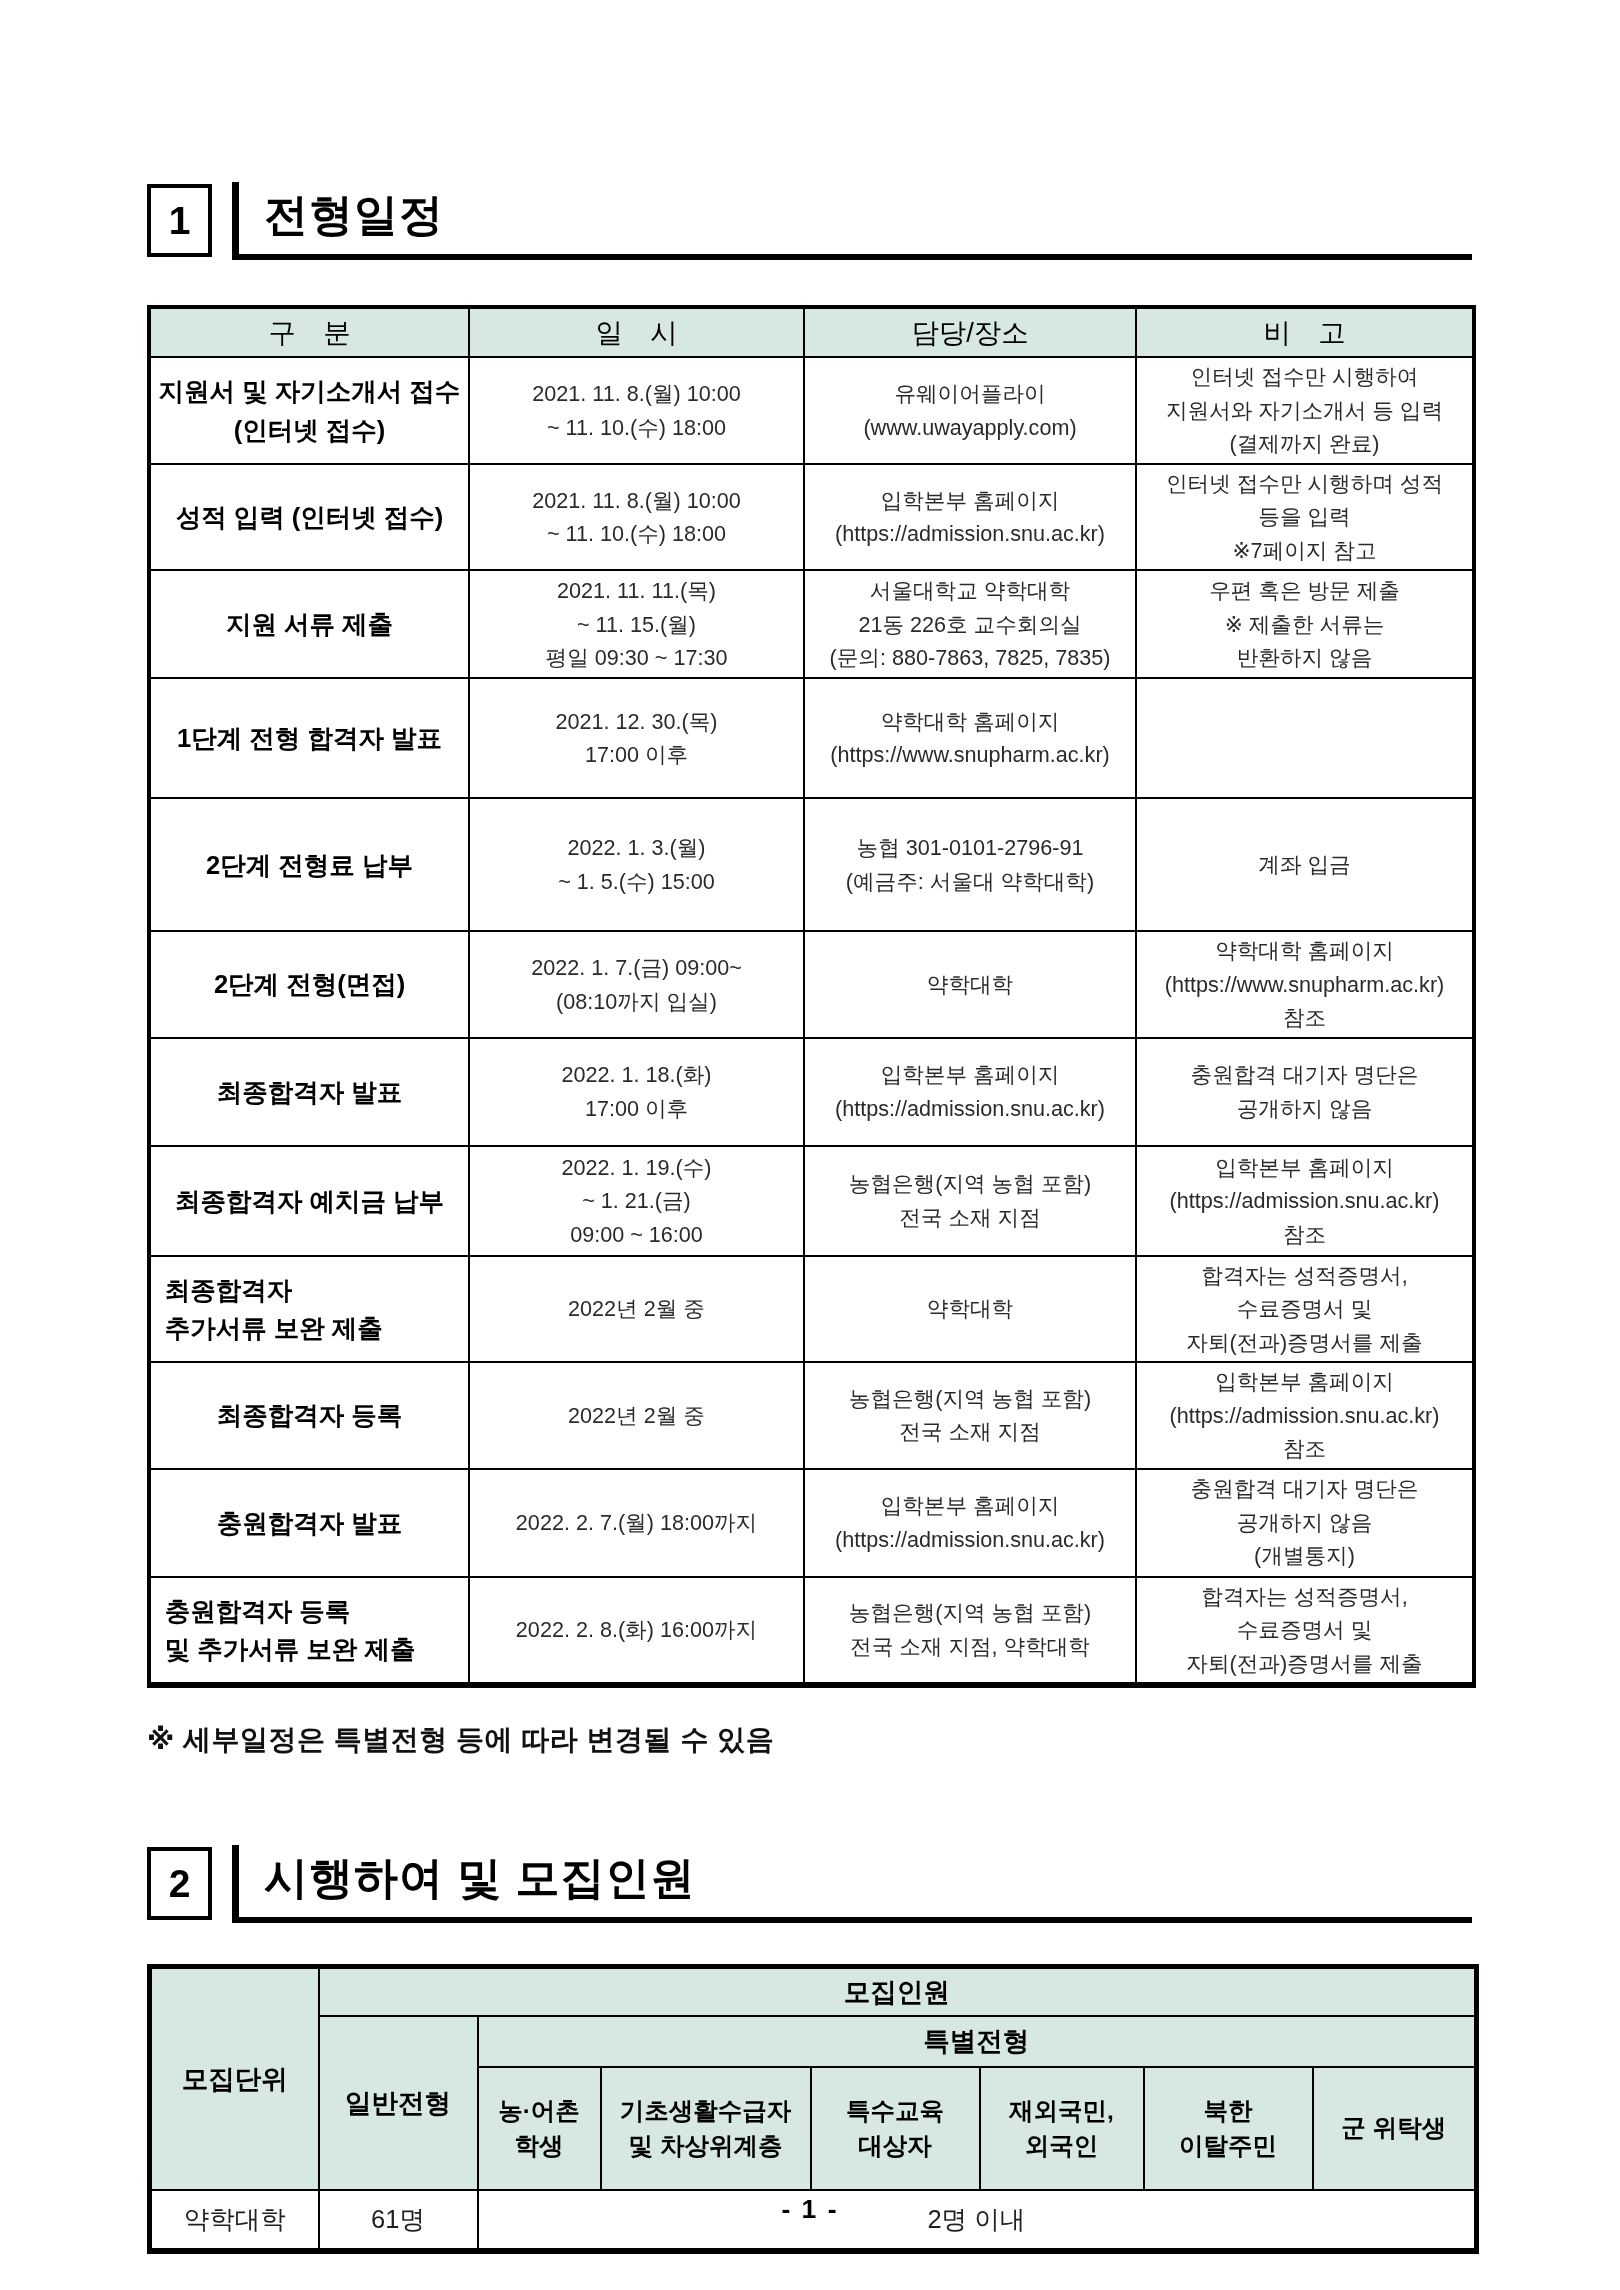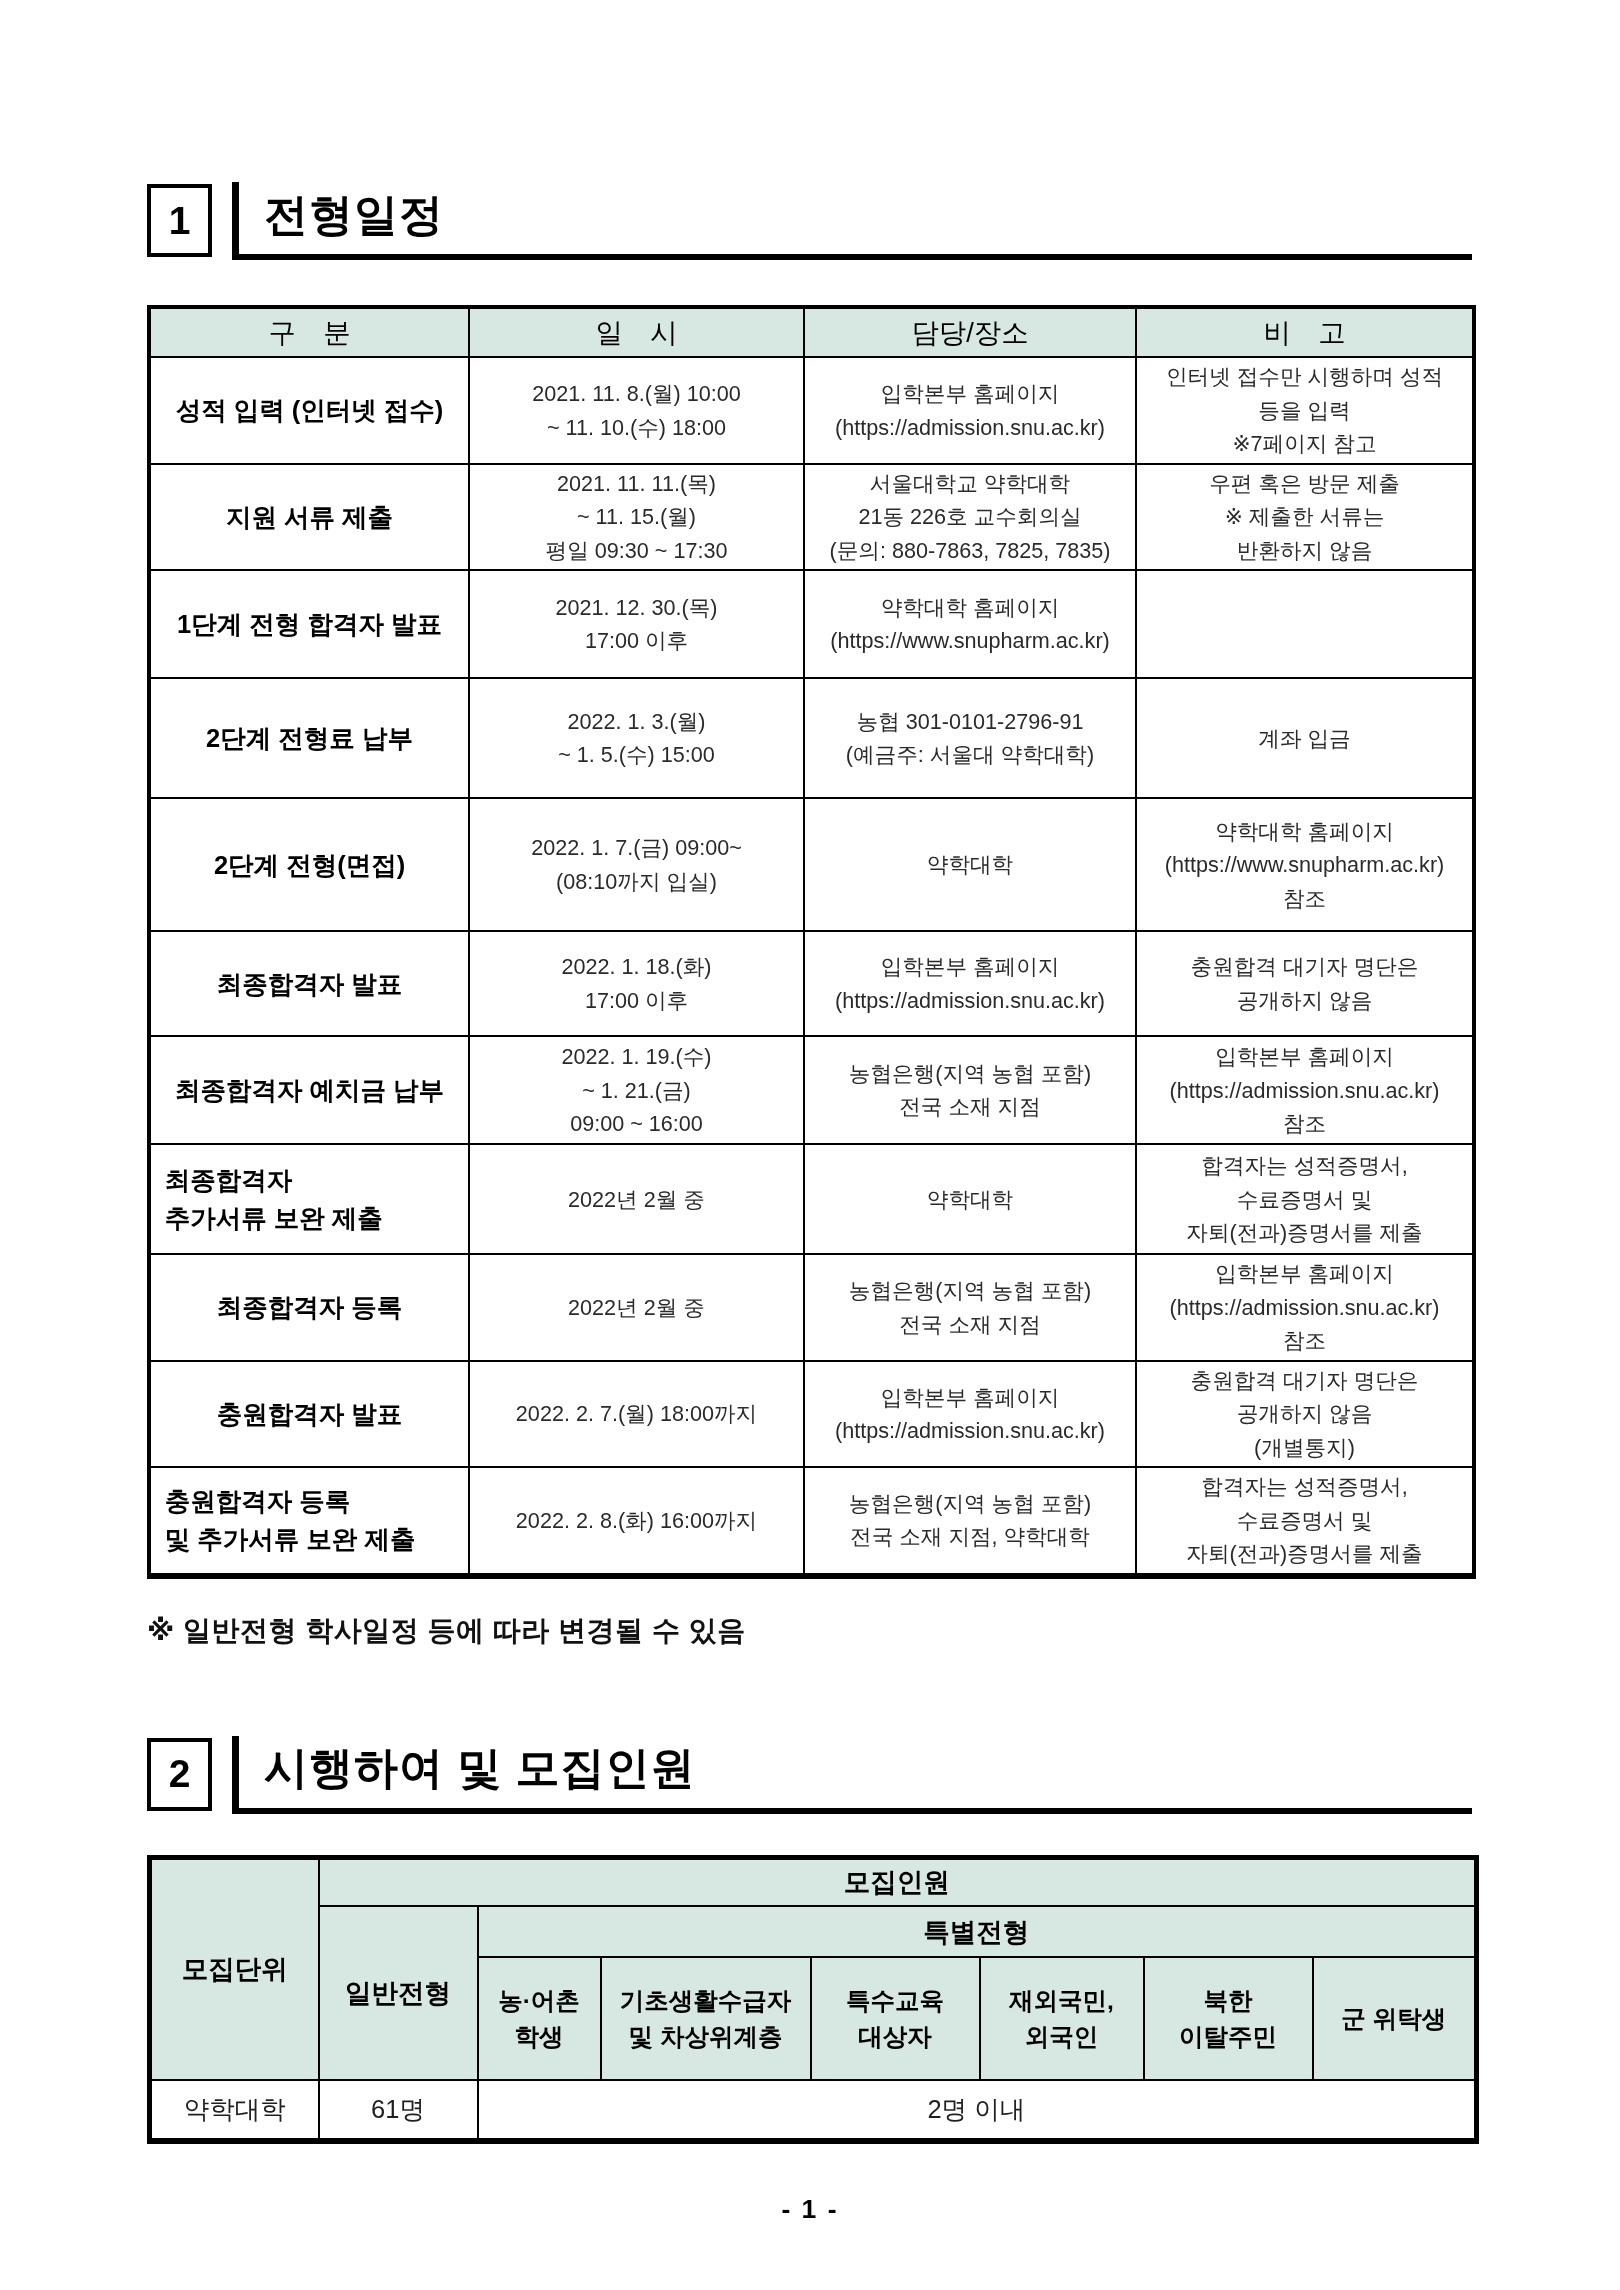--- a/index.html
+++ b/index.html
@@ -122,20 +122,31 @@
     <thead>
       <tr>
         <th>구　분</th>
         <th>일　시</th>
         <th>담당/장소</th>
         <th>비　고</th>
       </tr>
     </thead>
     <tbody>
       <tr>
+        <th>지원서 및 자기소개서 접수
+(인터넷 접수)</th>
+        <td>2021. 11. 8.(월) 10:00
+~ 11. 10.(수) 18:00</td>
+        <td>유웨이어플라이
+(www.uwayapply.com)</td>
+        <td>인터넷 접수만 시행하여
+지원서와 자기소개서 등 입력
+(결제까지 완료)</td>
+      </tr>
+      <tr>
         <th>성적 입력 (인터넷 접수)</th>
         <td>2021. 11. 8.(월) 10:00
 ~ 11. 10.(수) 18:00</td>
         <td>입학본부 홈페이지
 (https://admission.snu.ac.kr)</td>
         <td>인터넷 접수만 시행하며 성적
 등을 입력
 ※7페이지 참고</td>
       </tr>
       <tr>
@@ -228,21 +239,21 @@
         <td>2022. 2. 8.(화) 16:00까지</td>
         <td>농협은행(지역 농협 포함)
 전국 소재 지점, 약학대학</td>
         <td>합격자는 성적증명서,
 수료증명서 및
 자퇴(전과)증명서를 제출</td>
       </tr>
     </tbody>
   </table>
 
-  <div class="footnote">※ 일반전형 학사일정 등에 따라 변경될 수 있음</div>
+  <div class="footnote">※ 세부일정은 특별전형 등에 따라 변경될 수 있음</div>
 
   <div class="section-head section-2">
     <div class="num-box">
       <span>2</span>
     </div>
     <div class="head-rule">
       <span class="section-title">시행하여 및 모집인원</span>
     </div>
   </div>
 

